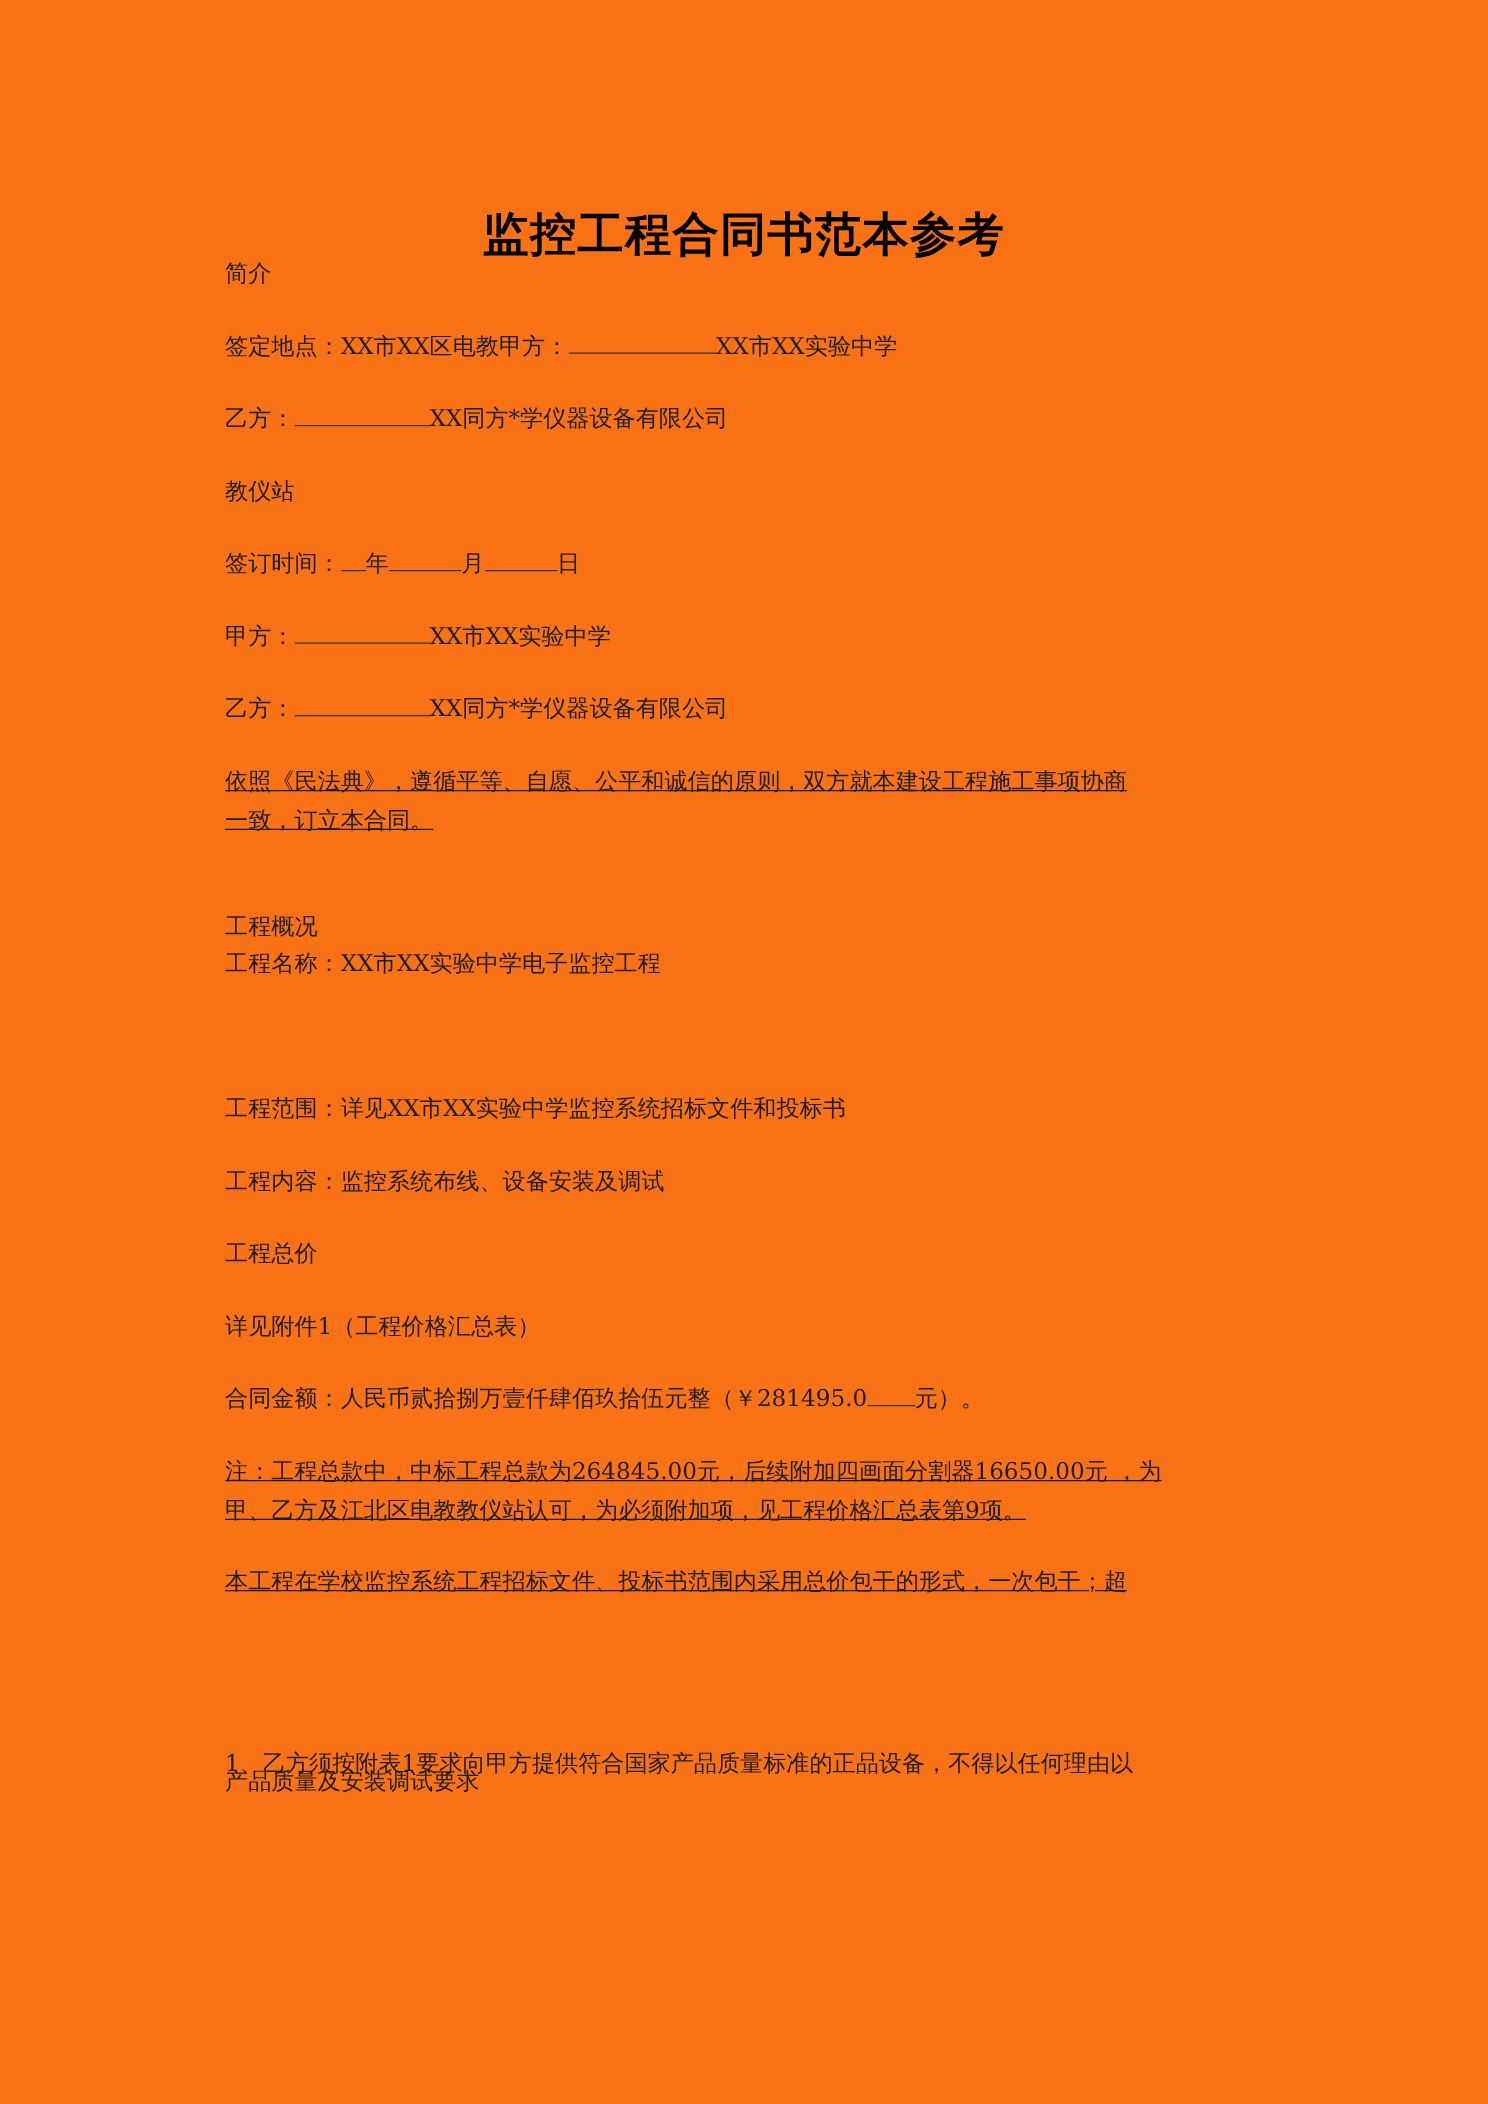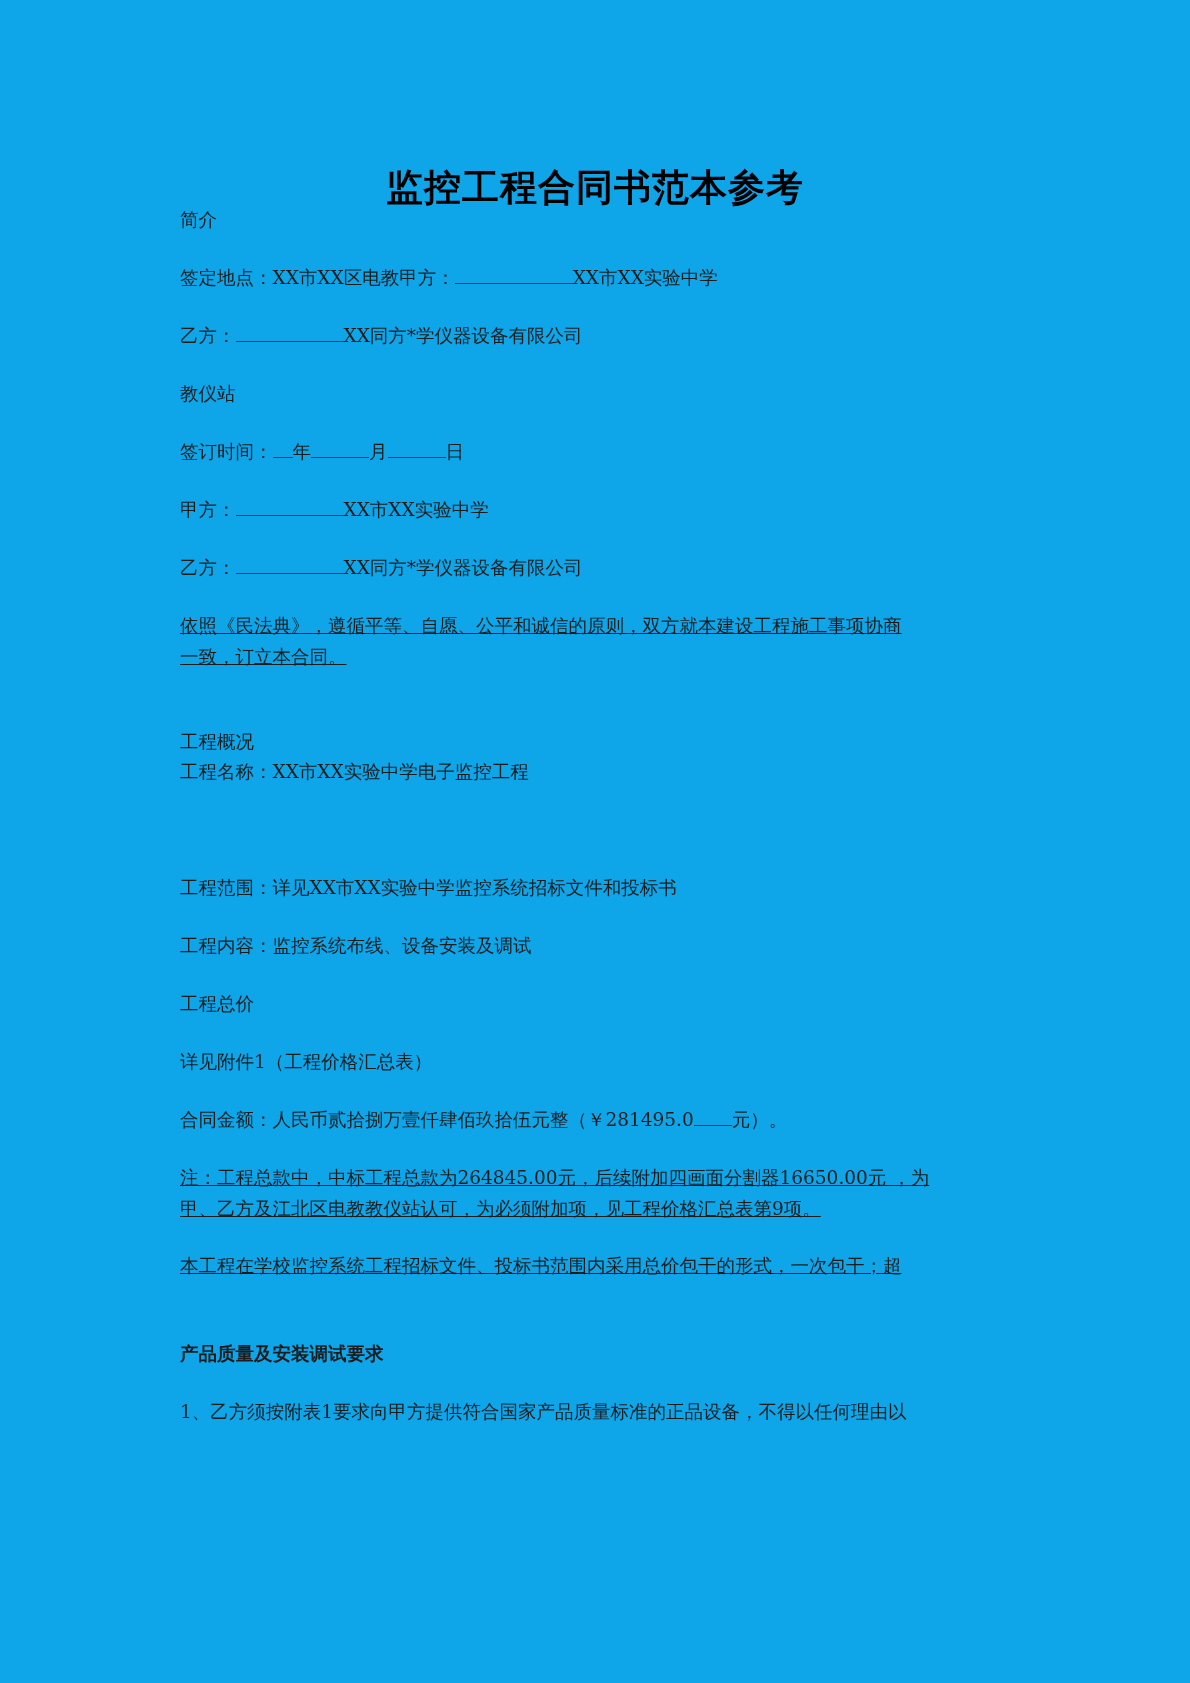--- a/index.html
+++ b/index.html
@@ -13,21 +13,21 @@
       position: relative;
       overflow: hidden;
       font-family: "DejaVu Serif", "Liberation Serif", serif;
       color: #1a1a1a;
     }
     .page {
       position: absolute;
       left: 0; top: 0;
       width: 1190px;
       height: 1683px;
-      background: #0ea5e9;
+      background: #f97316;
     }
     .title {
       position: absolute;
       left: 0;
       width: 1190px;
       top: 163px;
       text-align: center;
       font-family: "DejaVu Sans", "Liberation Sans", sans-serif;
       font-weight: bold;
       font-size: 37px;
@@ -109,16 +109,16 @@
 
   <div class="para" style="top:1162px;">
     <span>注：工程总款中，中标工程总款为264845.00元，后续附加四画面分割器16650.00元 ，为</span>
     <span>甲、乙方及江北区电教教仪站认可，为必须附加项，见工程价格汇总表第9项。</span>
   </div>
 
   <div class="para" style="top:1250px;">
     <span>本工程在学校监控系统工程招标文件、投标书范围内采用总价包干的形式，一次包干；超</span>
   </div>
 
-  <div class="line" style="top:1338px;font-weight:bold;">产品质量及安装调试要求</div>
+  <div class="line" style="top:1410px;">产品质量及安装调试要求</div>
   <div class="line" style="top:1396px;">1、乙方须按附表1要求向甲方提供符合国家产品质量标准的正品设备，不得以任何理由以</div>
 
 </div>
 
 </body></html>

